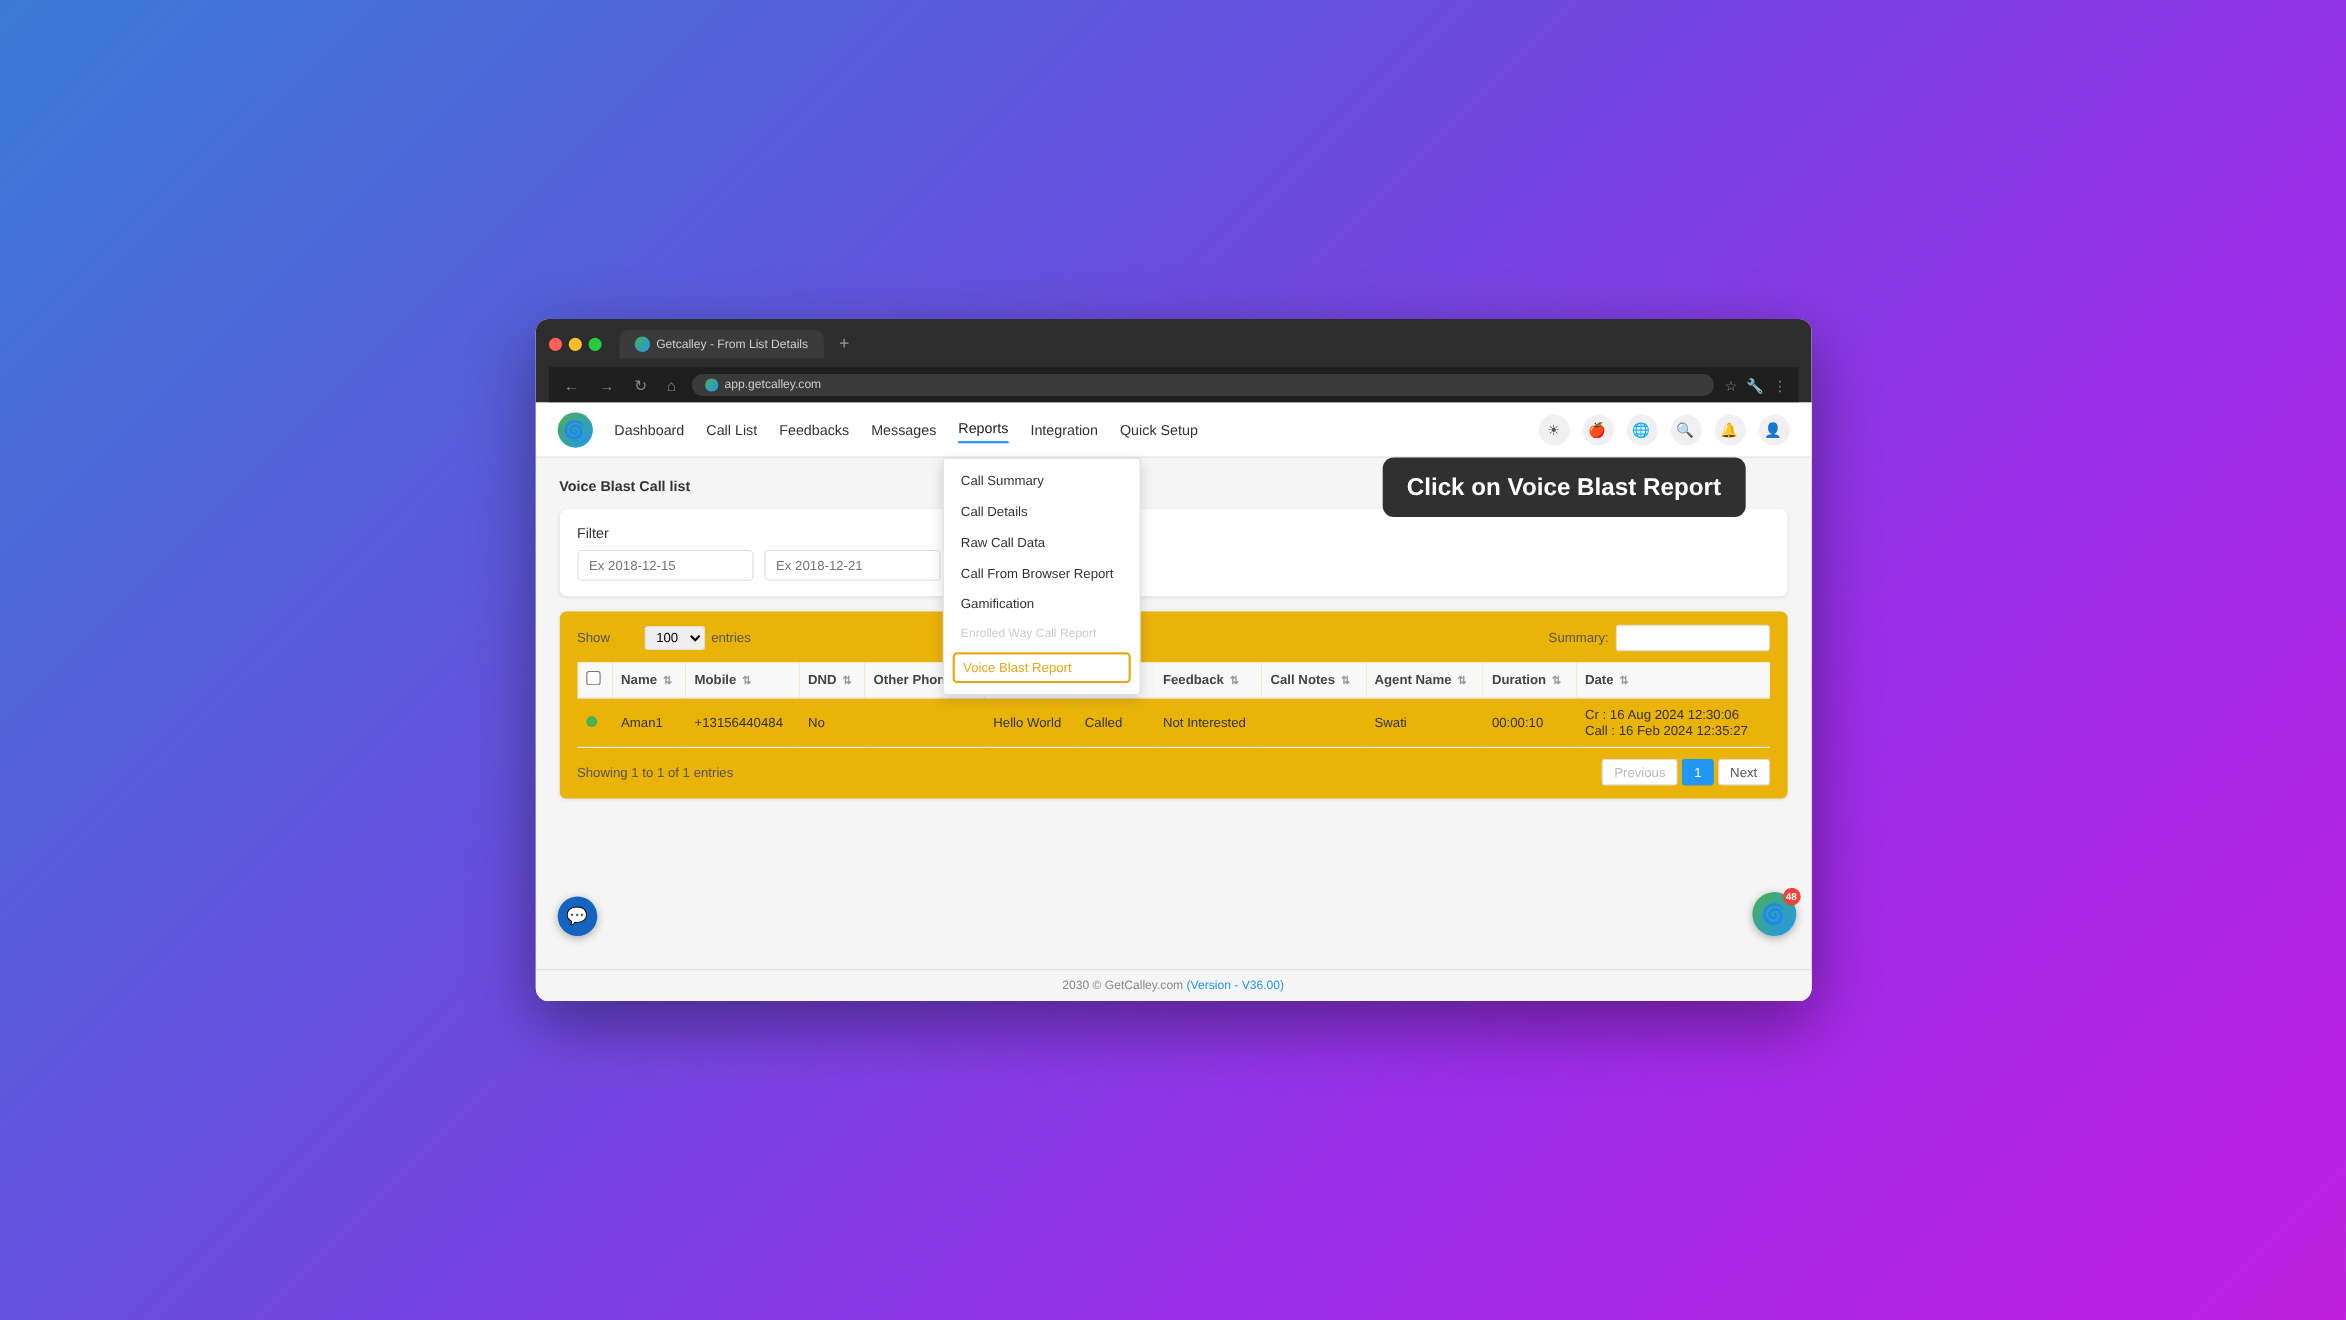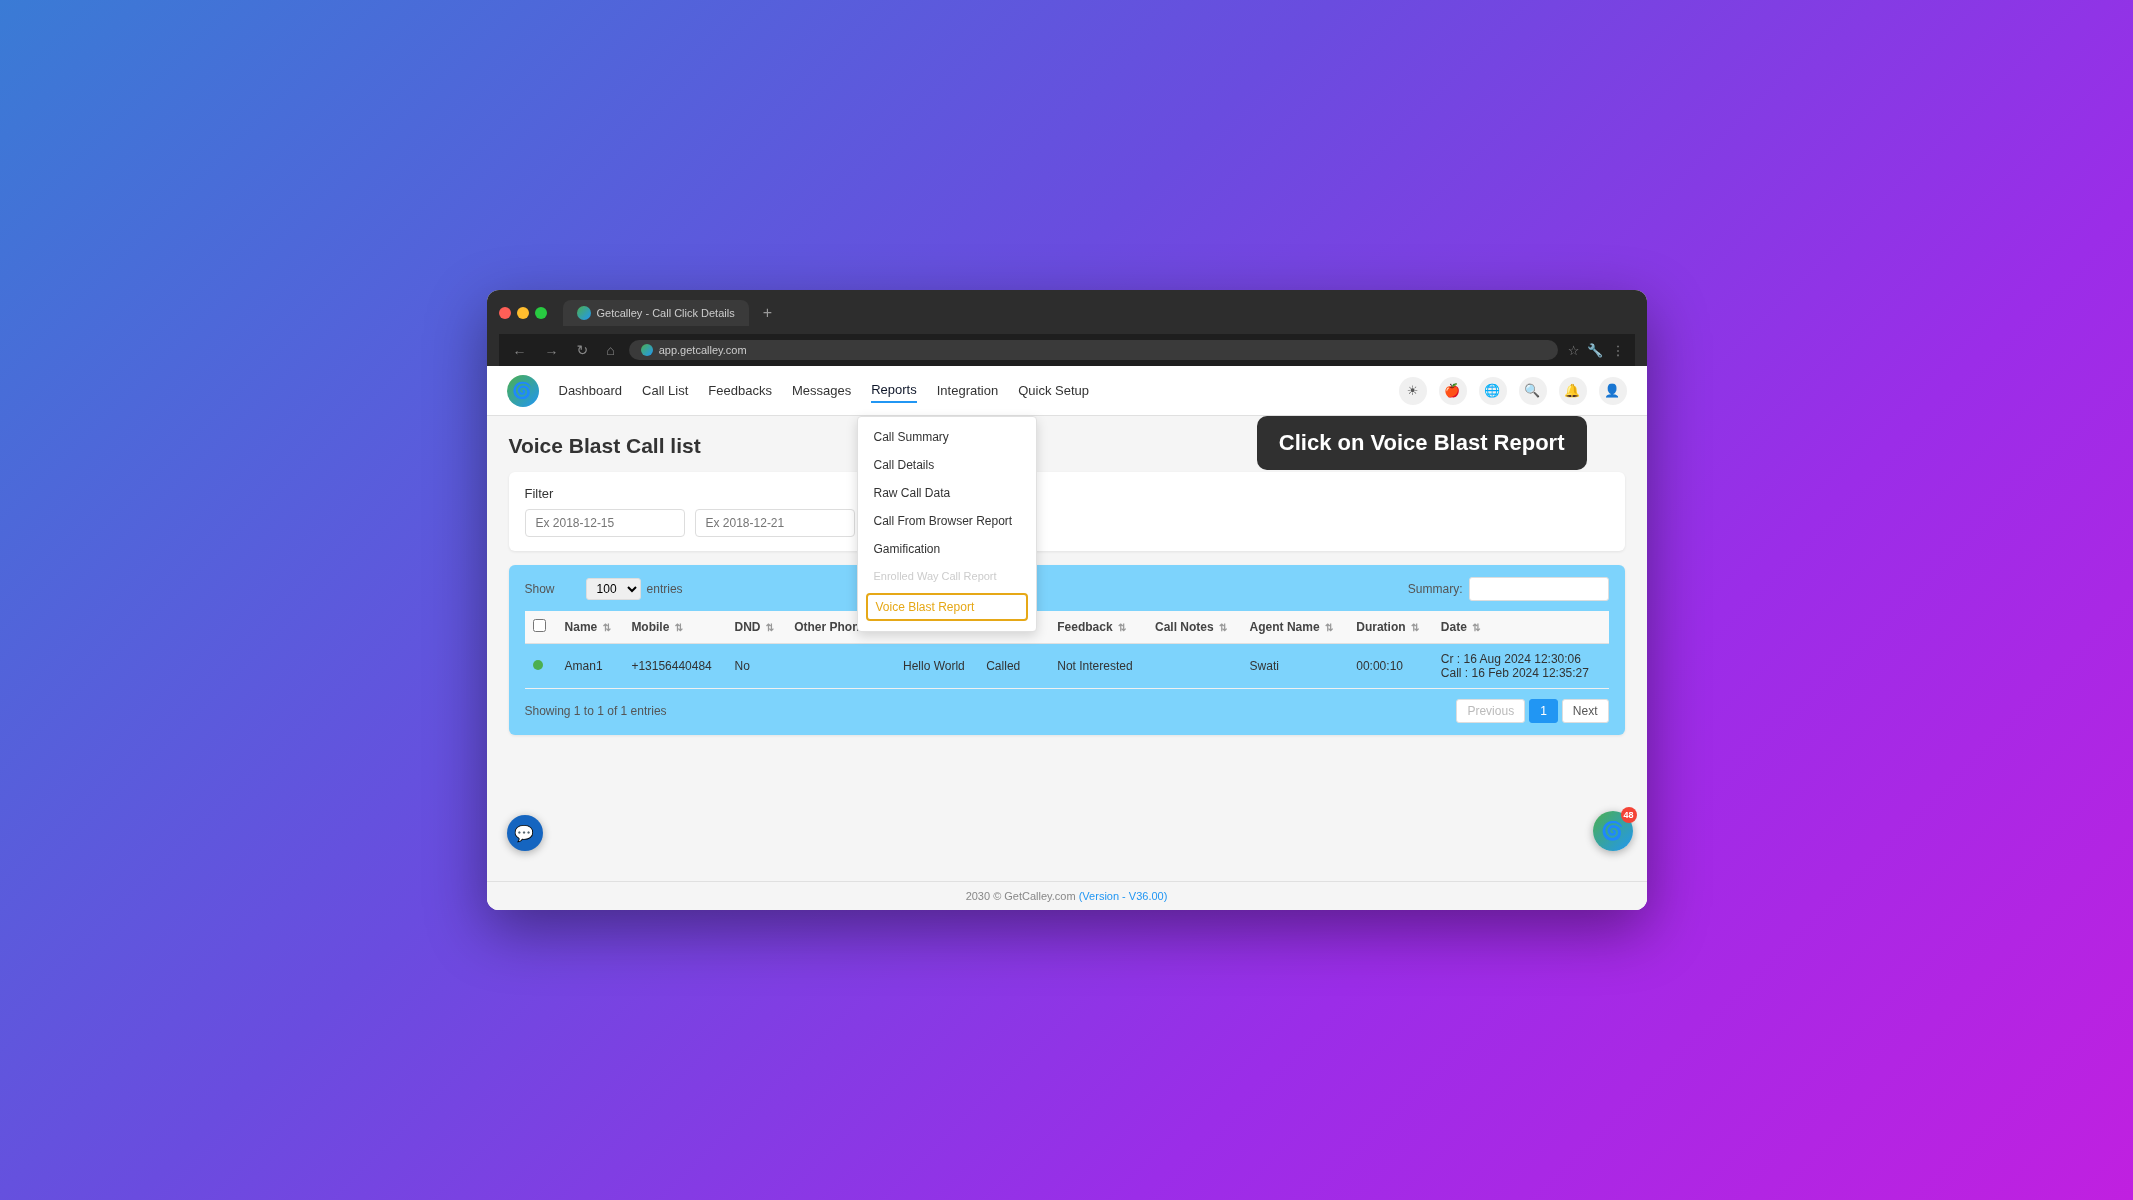--- a/index.html
+++ b/index.html
@@ -211,21 +211,21 @@
 
     
     .page-content {
       flex: 1;
       padding: 18px 22px;
       overflow: hidden;
       position: relative;
     }
 
     .page-title {
-      font-size: 21px;
+      font-size: 13px;
       font-weight: 600;
       color: #333;
       margin-bottom: 14px;
     }
 
     .filter-section {
       background: white;
       border-radius: 6px;
       padding: 14px 16px;
       margin-bottom: 14px;
@@ -255,21 +255,21 @@
       color: white;
       border: none;
       border-radius: 4px;
       padding: 7px 18px;
       font-size: 12px;
       cursor: pointer;
     }
 
     
     .table-section {
-      background: #7dd3fc;
+      background: #eab308;
       border-radius: 6px;
       padding: 12px 16px;
       box-shadow: 0 1px 3px rgba(0,0,0,0.08);
     }
     .table-controls {
       display: flex;
       justify-content: space-between;
       align-items: center;
       margin-bottom: 10px;
     }
@@ -414,21 +414,21 @@
 
   <div class="browser-chrome">
     <div class="browser-titlebar">
       <div class="traffic-lights">
         <div class="tl tl-red"></div>
         <div class="tl tl-yellow"></div>
         <div class="tl tl-green"></div>
       </div>
       <div class="browser-tab">
         <div class="tab-favicon"></div>
-        <span>Getcalley - Call Click Details</span>
+        <span>Getcalley - From List Details</span>
       </div>
       <span class="tab-plus">+</span>
     </div>
     <div class="browser-addressbar">
       <span class="nav-btn">←</span>
       <span class="nav-btn">→</span>
       <span class="nav-btn">↻</span>
       <span class="nav-btn">⌂</span>
       <div class="address-box">
         <div class="address-favicon"></div>

